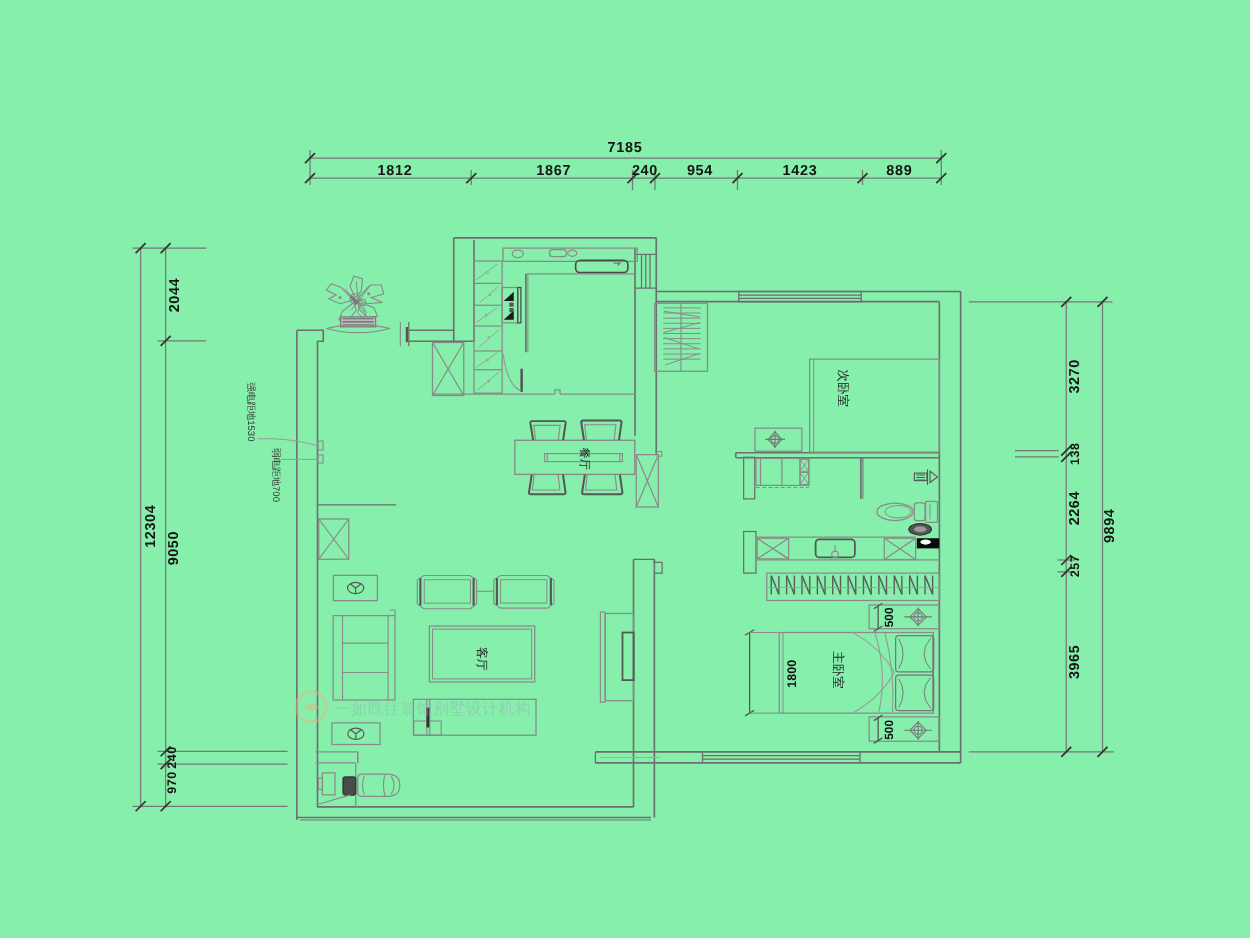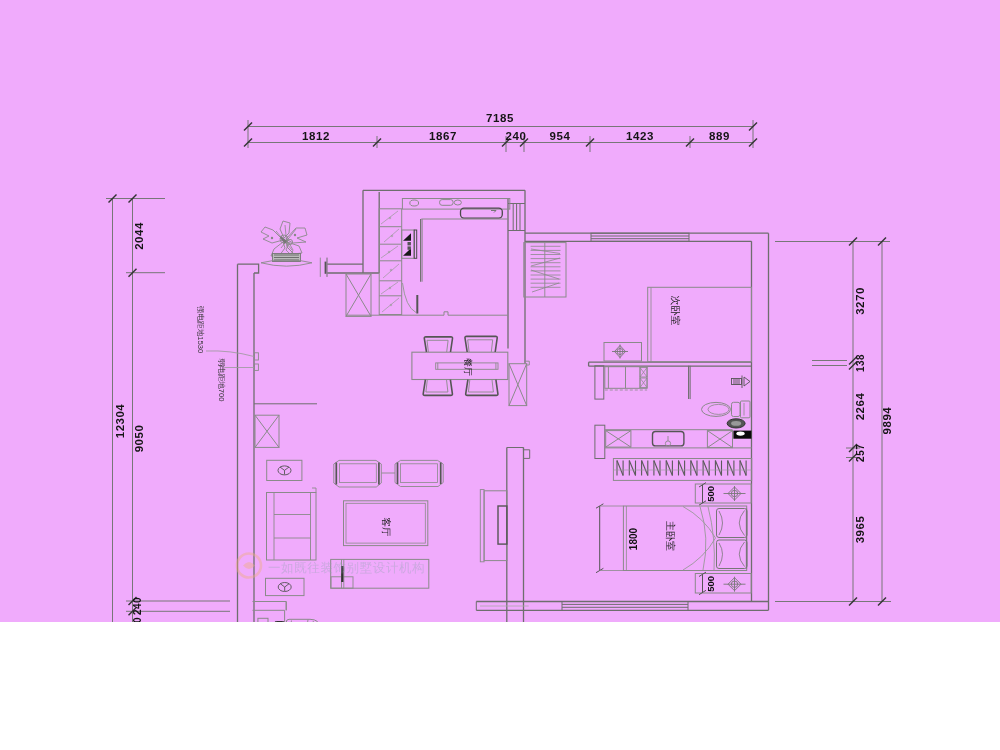--- a/index.html
+++ b/index.html
@@ -1,16 +1,16 @@
 <!DOCTYPE html>
 <html><head>
 <meta charset="utf-8">
 <style>
   html,body{margin:0;padding:0;background:#ffffff;}
-  #page{position:relative;width:1000px;height:622px;background:#f0abfc;overflow:hidden;
+  #page{position:relative;width:1000px;height:750px;background:#86efac;overflow:hidden;
     font-family:"Liberation Sans", sans-serif;}
   svg{position:absolute;left:0;top:0;transform:translateZ(0);}
   text{font-family:"Liberation Sans", sans-serif;}
 </style>
 </head>
 <body>
 <div id="page">
 <svg width="1000" height="750" viewBox="0 0 1000 750">
 <defs>
 </defs>

